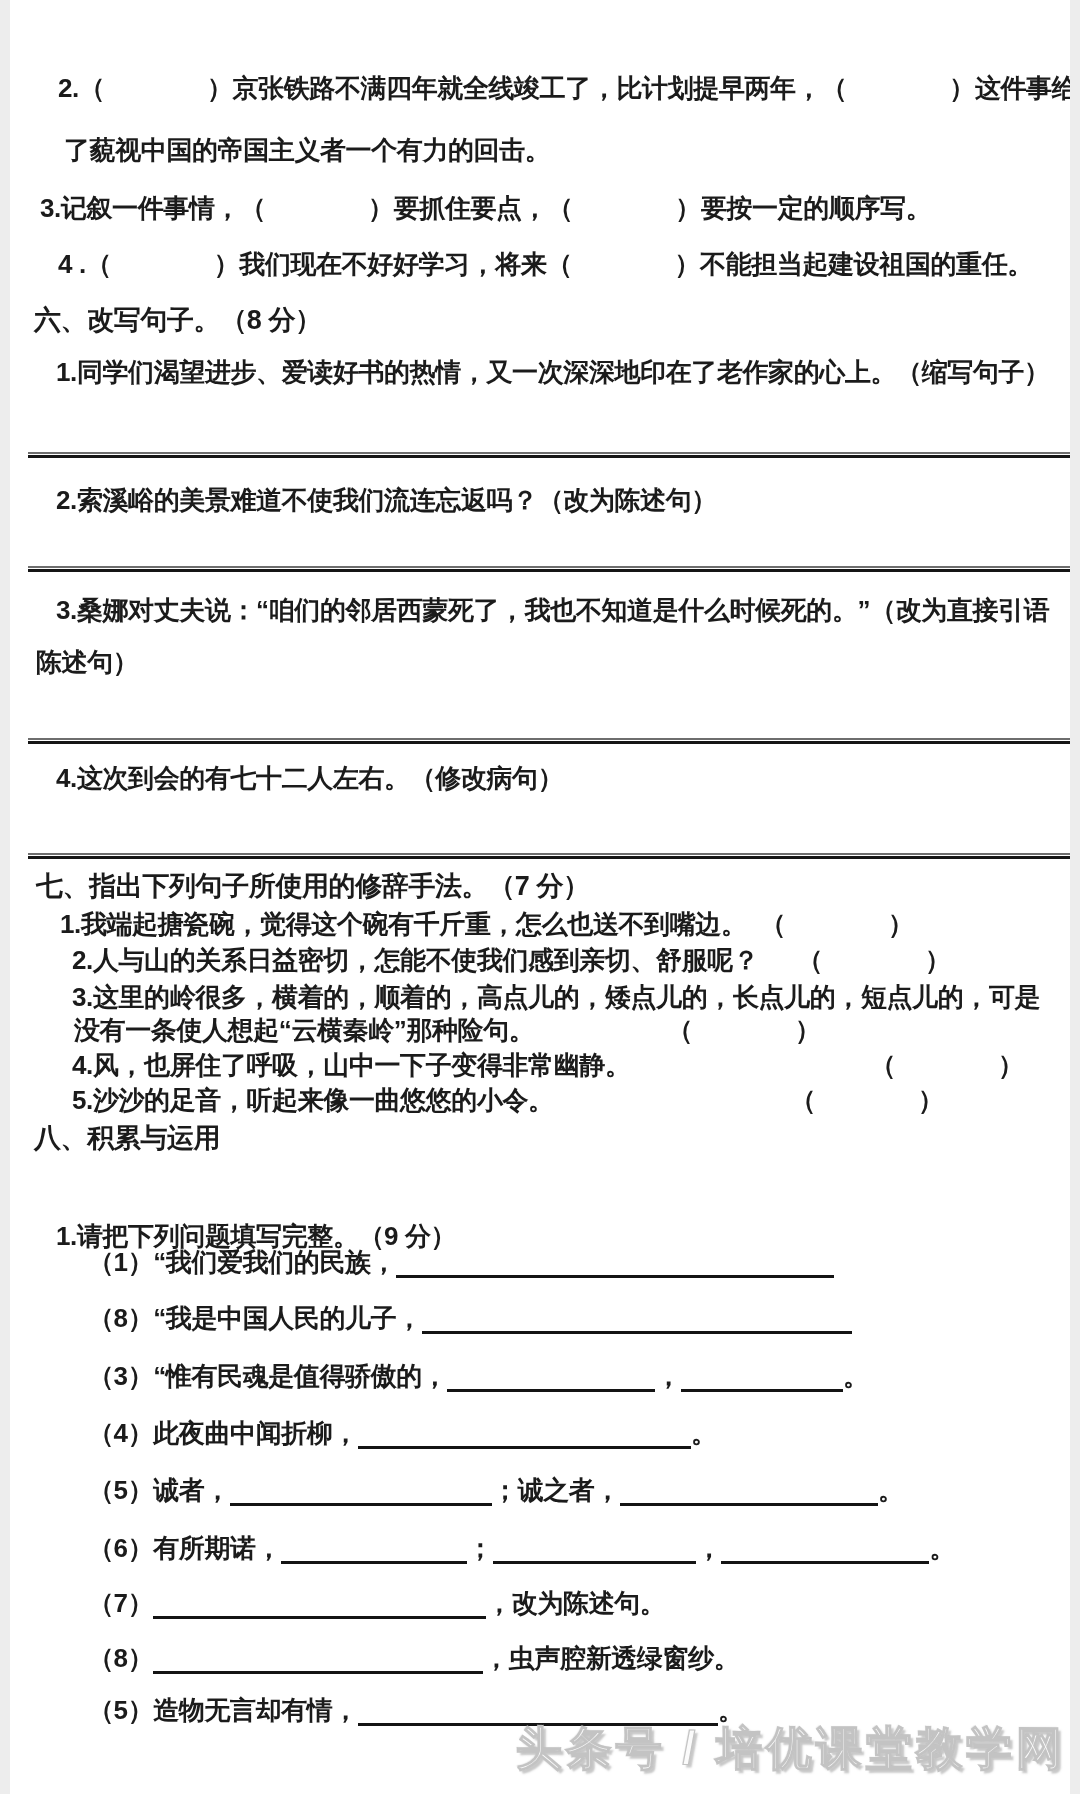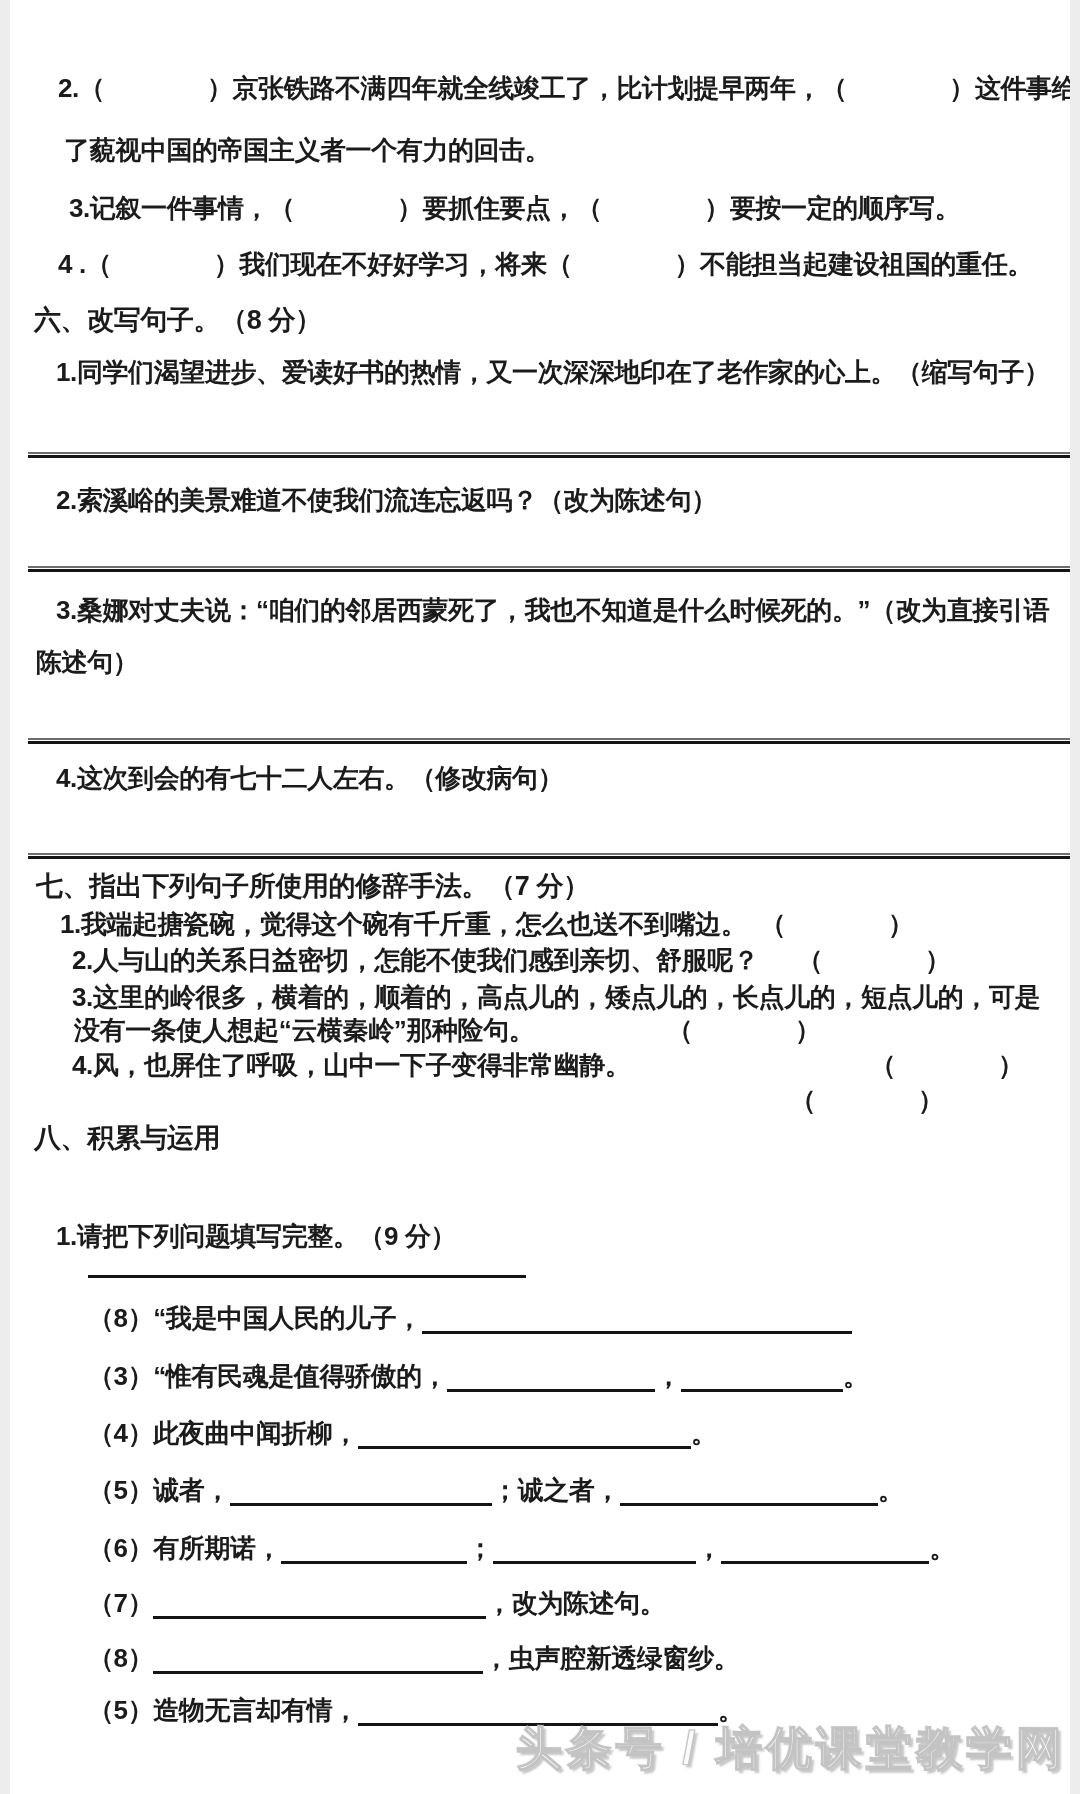--- a/index.html
+++ b/index.html
@@ -33,21 +33,21 @@
   }
 </style>
 </head>
 <body>
 
 <div class="edge left"></div>
 <div class="edge right"></div>
 
 <div class="ln" style="top:68px;left:58px">2.（　　　　）京张铁路不满四年就全线竣工了，比计划提早两年，（　　　　）这件事给</div>
 <div class="ln" style="top:130px;left:64px">了藐视中国的帝国主义者一个有力的回击。</div>
-<div class="ln" style="top:188px;left:69px">3.记叙一件事情，（　　　　）要抓住要点，（　　　　）要按一定的顺序写。</div>
+<div class="ln" style="top:188px;left:40px">3.记叙一件事情，（　　　　）要抓住要点，（　　　　）要按一定的顺序写。</div>
 <div class="ln" style="top:244px;left:58px">4 .（　　　　）我们现在不好好学习，将来（　　　　）不能担当起建设祖国的重任。</div>
 
 <div class="ln hd" style="top:300px;left:34px">六、改写句子。（8 分）</div>
 <div class="ln" style="top:352px;left:56px">1.同学们渴望进步、爱读好书的热情，又一次深深地印在了老作家的心上。（缩写句子）</div>
 <div class="rule" style="top:452px"></div>
 <div class="ln" style="top:480px;left:56px">2.索溪峪的美景难道不使我们流连忘返吗？（改为陈述句）</div>
 <div class="rule" style="top:566px"></div>
 <div class="ln" style="top:590px;left:56px">3.桑娜对丈夫说：“咱们的邻居西蒙死了，我也不知道是什么时候死的。”（改为直接引语</div>
 <div class="ln" style="top:642px;left:36px">陈述句）</div>
 <div class="rule" style="top:738px"></div>
@@ -66,28 +66,29 @@
 <div class="ln" style="top:977px;left:72px">3.这里的岭很多，横着的，顺着的，高点儿的，矮点儿的，长点儿的，短点儿的，可是</div>
 <div class="ln" style="top:1010px;left:74px">
   <span>没有一条使人想起“云横秦岭”那种险句。</span>
   <span class="paren" style="left:593px">（　　　　）</span>
 </div>
 <div class="ln" style="top:1045px;left:72px">
   <span>4.风，也屏住了呼吸，山中一下子变得非常幽静。</span>
   <span class="paren" style="left:798px">（　　　　）</span>
 </div>
 <div class="ln" style="top:1080px;left:72px">
+  <span>5.沙沙的足音，听起来像一曲悠悠的小令。</span>
   <span class="paren" style="left:718px">（　　　　）</span>
 </div>
 
 <div class="ln hd" style="top:1118px;left:34px">八、积累与运用</div>
 <div class="ln" style="top:1216px;left:56px">1.请把下列问题填写完整。（9 分）</div>
 
 <div class="ln" style="top:1242px;left:88px">
-  <span class="bl" style="width:438px"></span>
+  <span>（1）“我们爱我们的民族，</span><span class="bl" style="width:438px"></span>
 </div>
 <div class="ln" style="top:1298px;left:88px">
   <span>（8）“我是中国人民的儿子，</span><span class="bl" style="width:430px"></span>
 </div>
 <div class="ln" style="top:1356px;left:88px">
   <span>（3）“惟有民魂是值得骄傲的，</span><span class="bl" style="width:208px"></span><span>，</span><span class="bl" style="width:162px"></span><span>。</span>
 </div>
 <div class="ln" style="top:1413px;left:88px">
   <span>（4）此夜曲中闻折柳，</span><span class="bl" style="width:333px"></span><span>。</span>
 </div>

